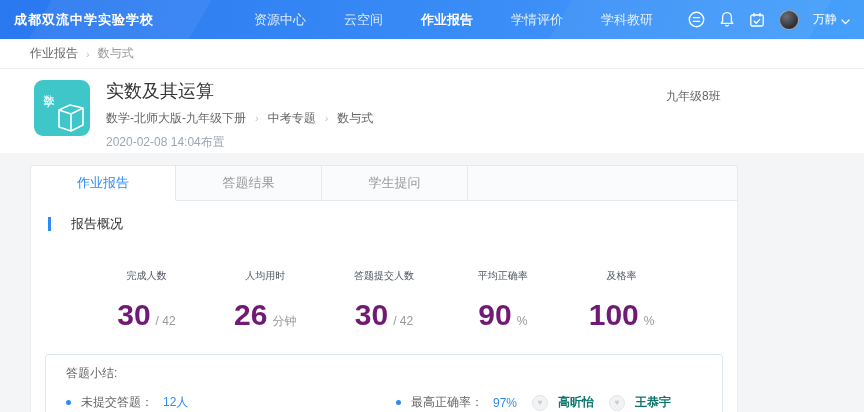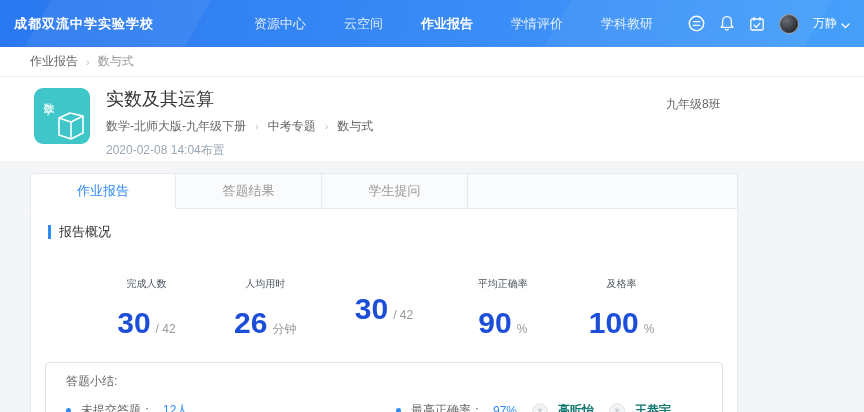--- a/index.html
+++ b/index.html
@@ -1,20 +1,20 @@
 <!DOCTYPE html>
 <html><head>
 <meta charset="utf-8">
 <style>
   * { margin:0; padding:0; box-sizing:border-box; }
   html,body { width:864px; height:412px; overflow:hidden; background:#f4f5f7;
     font-family:"Liberation Sans","DejaVu Sans",sans-serif; }
 
   
-  .navbar { position:relative; height:47px; background:linear-gradient(100deg,#2a78f0 0%,#3b8ef7 60%,#46a0fa 100%);
+  .navbar { position:relative; height:39px; background:linear-gradient(100deg,#2a78f0 0%,#3b8ef7 60%,#46a0fa 100%);
     display:flex; align-items:center; padding:0 14px; color:#fff; overflow:hidden; z-index:5; }
   .deco { position:absolute; background:rgba(255,255,255,.06); transform:skewX(-30deg); pointer-events:none; }
   .deco1 { left:40px; top:-10px; width:160px; height:60px; }
   .deco2 { left:560px; top:-10px; width:260px; height:60px; background:rgba(255,255,255,.05); }
   .school { font-size:13px; font-weight:bold; letter-spacing:1px; white-space:nowrap; z-index:2; }
   .nav-items { display:flex; gap:38px; margin-left:100px; font-size:13px; z-index:2; white-space:nowrap; }
   .nav-item { color:rgba(255,255,255,.85); text-decoration:none; cursor:pointer; }
   .nav-item.active { color:#fff; font-weight:bold; }
   .nav-right { margin-left:auto; display:flex; align-items:center; gap:14px; z-index:2; }
   .icon-btn { display:inline-flex; cursor:pointer; }
@@ -54,29 +54,29 @@
   
   .page-body { padding:12px 0 0 30px; }
   .tab-strip { display:flex; width:708px; }
   .tab { width:146px; height:36px; line-height:34px; text-align:center; font-size:13px; color:#999;
     background:#fafbfc; border:1px solid #e6e9ed; border-left:none; cursor:pointer; }
   .tab:first-child { border-left:1px solid #e6e9ed; border-top-left-radius:3px; }
   .tab.active { background:#fff; color:#2e8af6; border-bottom-color:#fff; }
   .tab-filler { flex:1; background:#fafbfc; border:1px solid #e6e9ed; border-left:none; border-top-right-radius:3px; }
   .panel { width:708px; min-height:220px; background:#fff; border:1px solid #e9ecf0; border-top:none; padding:14px 14px 16px; }
 
-  .section-header { display:flex; align-items:center; gap:8px; margin-left:3px; }
+  .section-header { display:flex; align-items:center; gap:20px; margin-left:3px; }
   .blue-bar { width:3px; height:14px; background:#2e8af6; }
   .section-title { font-size:13px; color:#333; }
 
   .stats-row { display:flex; padding:0 42px; margin-top:36px; }
   .stat { flex:1; text-align:center; }
   .stat-label { font-size:10px; color:#4f5560; }
   .stat-value-wrap { margin-top:15px; white-space:nowrap; }
-  .stat-value { color:#1d4ed8; font-size:30px; font-weight:bold; }
+  .stat-value { color:#701a75; font-size:30px; font-weight:bold; }
   .stat-suffix { font-size:12px; color:#999; margin-left:5px; }
 
   .summary-box { margin-top:22px; border:1px solid #dce6ef; border-radius:4px; padding:10px 14px 12px 20px; }
   .summary-title { font-size:12px; color:#666; }
   .summary-grid { display:flex; margin-top:9px; }
   .summary-col.left { flex:0 0 330px; }
   .summary-col.right { flex:1; }
   .summary-item { display:flex; align-items:center; gap:10px; height:23px; font-size:12px; color:#666; white-space:nowrap; }
   .dot { width:5px; height:5px; border-radius:50%; background:#2e8af6; flex:0 0 5px; }
   .hl-blue { color:#2e8af6; }
@@ -178,20 +178,21 @@
     <div class="stats-row">
       <div class="stat">
         <div class="stat-label">完成人数</div>
         <div class="stat-value-wrap"><span class="stat-value">30</span><span class="stat-suffix">/ 42</span></div>
       </div>
       <div class="stat">
         <div class="stat-label">人均用时</div>
         <div class="stat-value-wrap"><span class="stat-value">26</span><span class="stat-suffix">分钟</span></div>
       </div>
       <div class="stat">
+        <div class="stat-label">答题提交人数</div>
         <div class="stat-value-wrap"><span class="stat-value">30</span><span class="stat-suffix">/ 42</span></div>
       </div>
       <div class="stat">
         <div class="stat-label">平均正确率</div>
         <div class="stat-value-wrap"><span class="stat-value">90</span><span class="stat-suffix">%</span></div>
       </div>
       <div class="stat">
         <div class="stat-label">及格率</div>
         <div class="stat-value-wrap"><span class="stat-value">100</span><span class="stat-suffix">%</span></div>
       </div>

